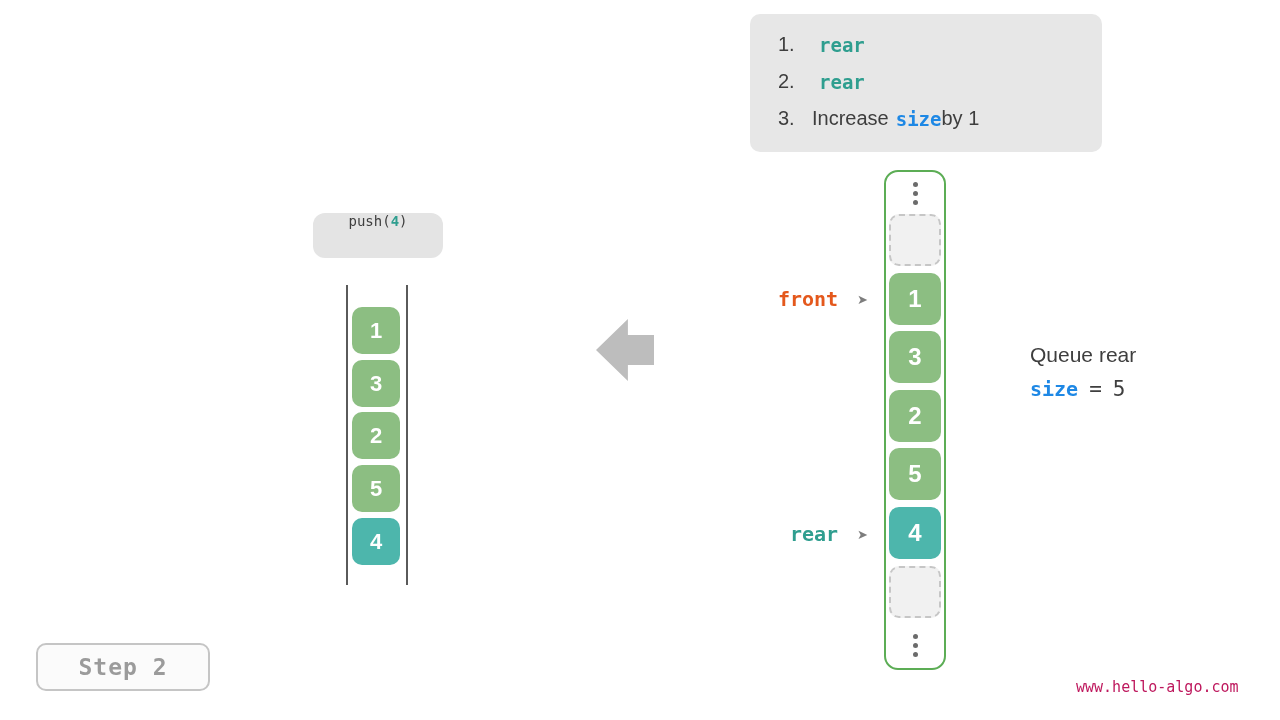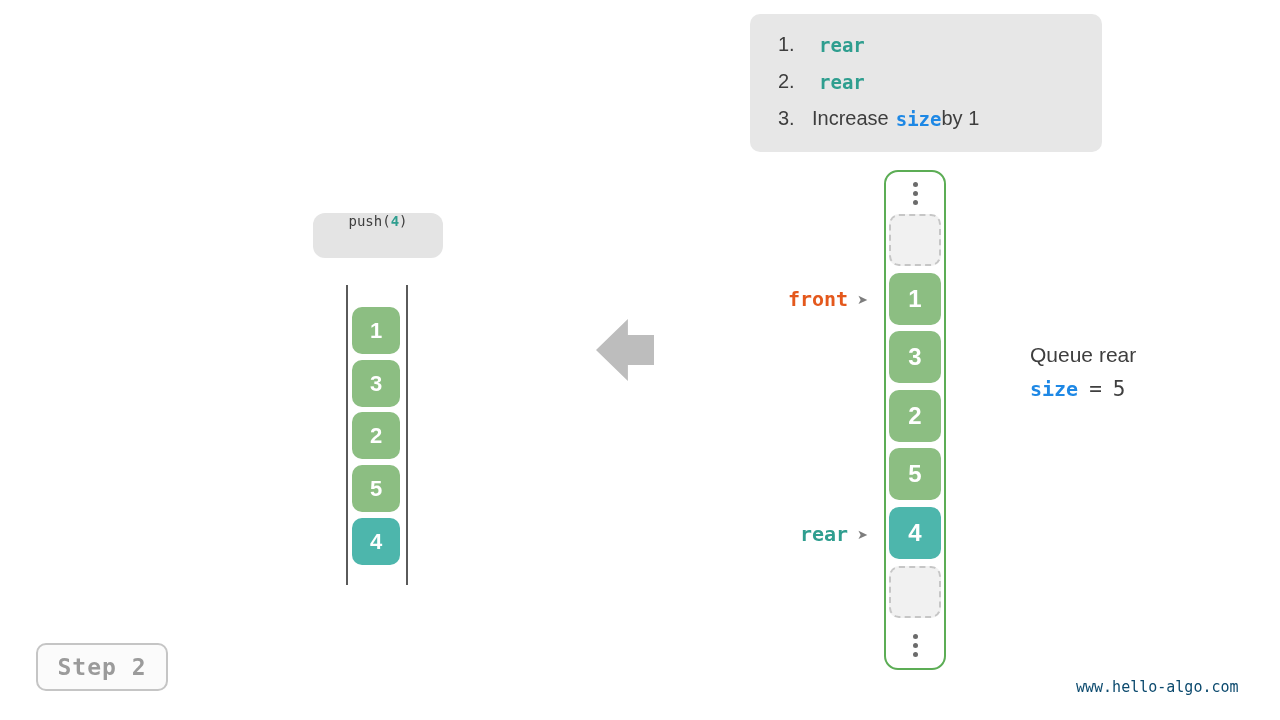--- a/index.html
+++ b/index.html
@@ -127,21 +127,21 @@
     background: #6b6b6b;
   }
 
   
   .pointer-row {
     position: absolute;
     right: 412px;
     height: 24px;
     display: flex;
     align-items: center;
-    gap: 9px;
+    gap: 19px;
   }
   .pointer-label {
     font-family: "DejaVu Sans Mono", monospace;
     font-weight: bold;
     font-size: 20px;
   }
   .pointer-row.front { top: 287px; }
   .pointer-row.rear  { top: 522px; }
   .pointer-row.front .pointer-label { color: #e4581c; }
   .pointer-row.rear  .pointer-label { color: #2f9e8f; }
@@ -166,41 +166,41 @@
     color: #1e88e5;
     font-size: 20px;
   }
   .queue-size .eq { margin: 0 11px; font-family: "DejaVu Sans Mono", monospace; }
   .queue-size .val { font-family: "DejaVu Sans Mono", monospace; }
 
   
   .step-badge {
     position: absolute;
     left: 36px; top: 643px;
-    width: 132px; height: 48px;
+    width: 174px; height: 48px;
     background: #fbfbfb;
     border: 2px solid #c5c5c5;
     border-radius: 10px;
     display: flex;
     align-items: center;
     justify-content: center;
     font-family: "DejaVu Sans Mono", monospace;
     font-weight: bold;
     font-size: 23px;
     color: #9b9b9b;
     letter-spacing: 1px;
   }
 
   
   .watermark {
     position: absolute;
     left: 1076px; top: 678px;
     font-family: "DejaVu Sans Mono", monospace;
     font-size: 15px;
-    color: #0c4a6e;
+    color: #be185d;
   }
 </style>
 </head>
 <body>
 
 <div class="canvas">
 
   <div class="instruction-box">
     <div class="instruction-row">
       <span class="num">1.</span>

